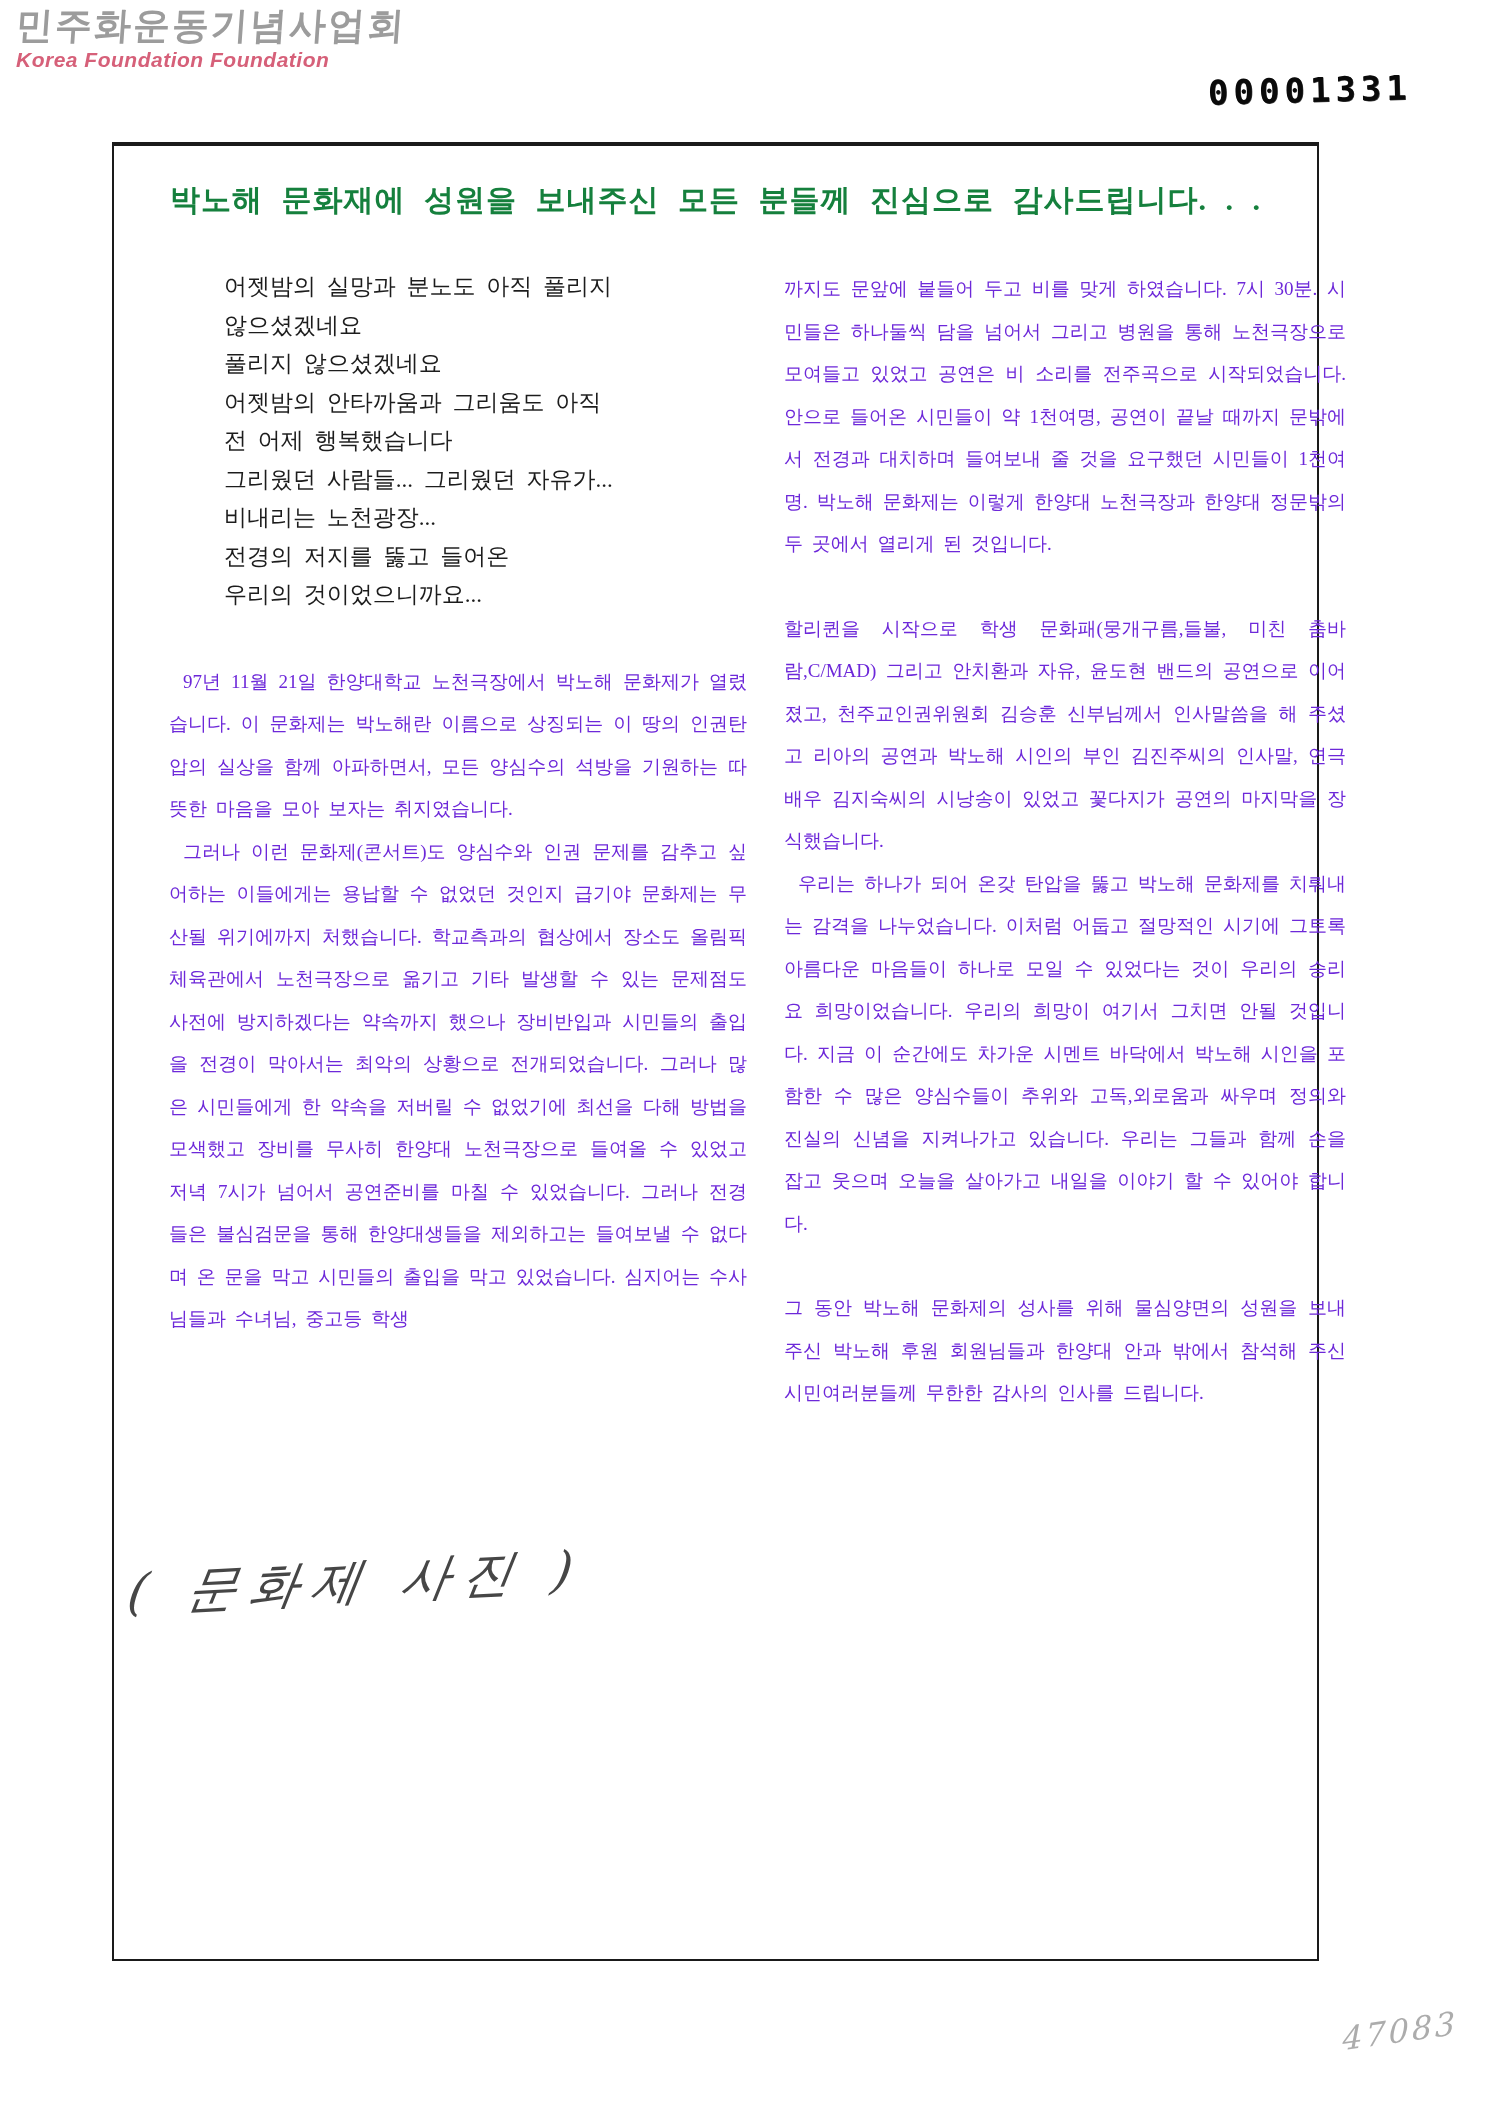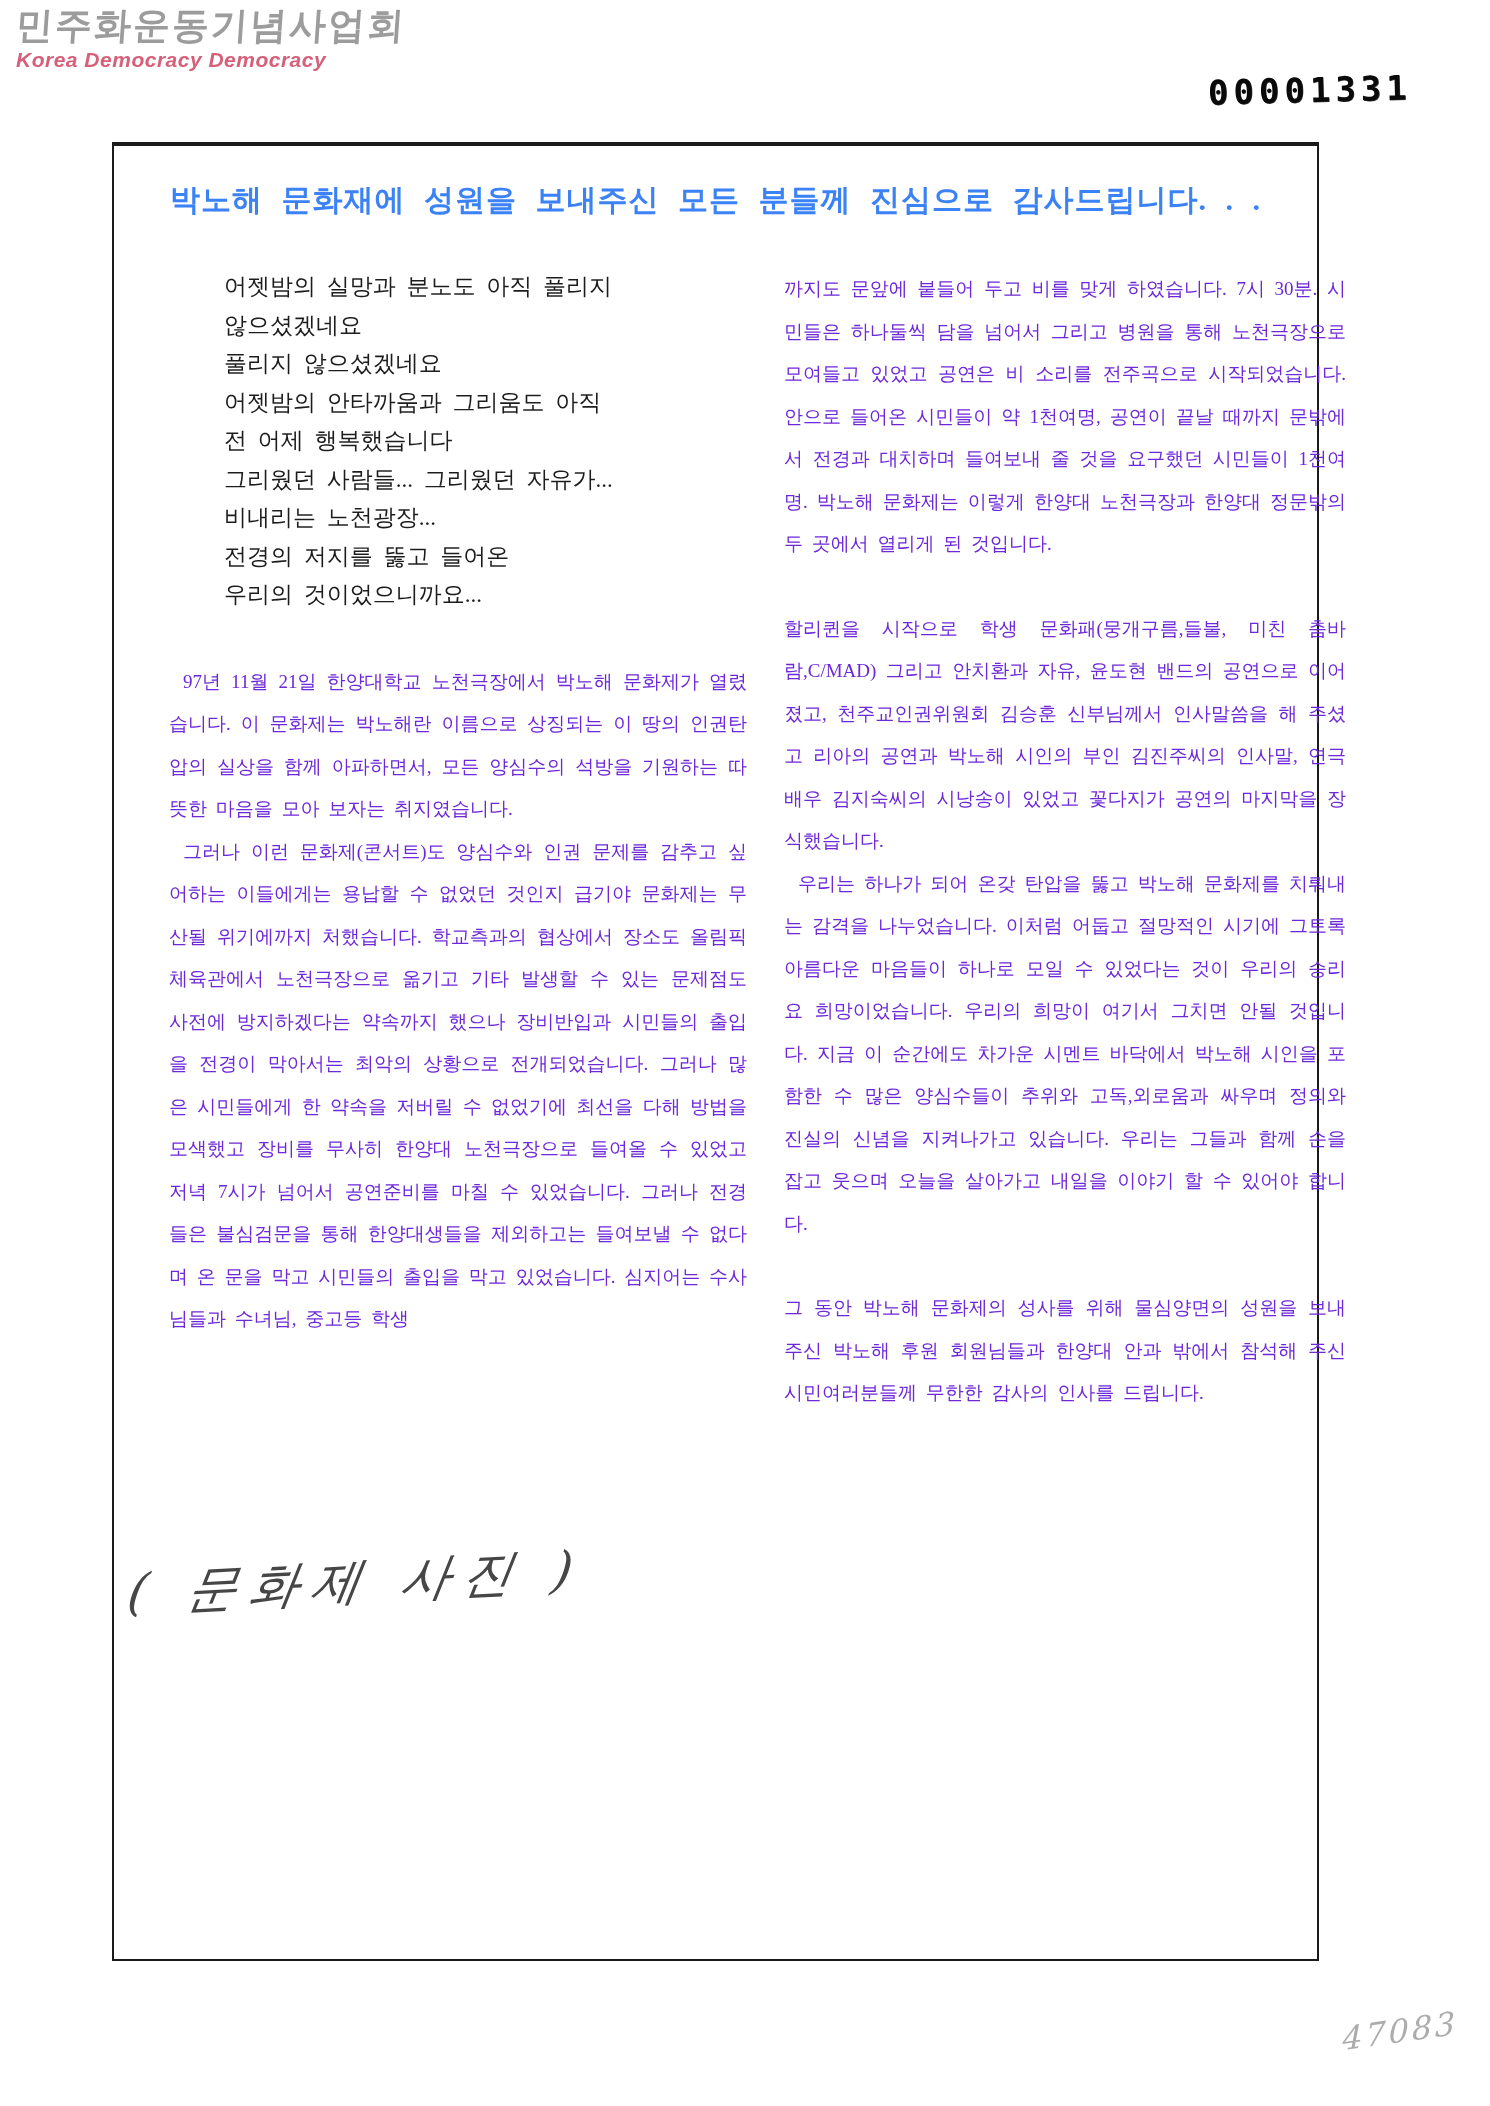--- a/index.html
+++ b/index.html
@@ -43,21 +43,21 @@
     width:1203px; height:1813px;
     border:2px solid #1a1a1a;
     border-top-width:4px;
     background:#ffffff;
   }
   .title {
     position:absolute; top:34px; left:0; right:0;
     text-align:center;
     font-size:30px; font-weight:bold;
     letter-spacing:1px; word-spacing:10px;
-    color:#3b82f6;
+    color:#15803d;
   }
 
   .col { position:absolute; top:122px;margin-left:32px; }
   .col-left  { left:23px;  width:578px; }
   .col-right { left:638px; width:562px; }
 
   
   .poem { padding-left:55px; font-size:23px; line-height:38.5px; word-spacing:5px; }
   .poem-line { white-space:nowrap; }
   .attribution { margin-top:32px; font-size:23px; line-height:40px; }
@@ -96,21 +96,21 @@
     transform:rotate(-8deg) skewX(-8deg);
   }
 </style>
 </head>
 <body>
 
 <div class="page">
 
   <div class="logo">
     <div class="logo-kr">민주화운동기념사업회</div>
-    <div class="logo-en">Korea Democracy Democracy</div>
+    <div class="logo-en">Korea Foundation Foundation</div>
   </div>
 
   <div class="stamp">00001331</div>
 
   <div class="doc-box">
 
     <div class="title">박노해 문화재에 성원을 보내주신 모든 분들께 진심으로 감사드립니다. . .</div>
 
     <div class="col col-left">
       <div class="poem">

